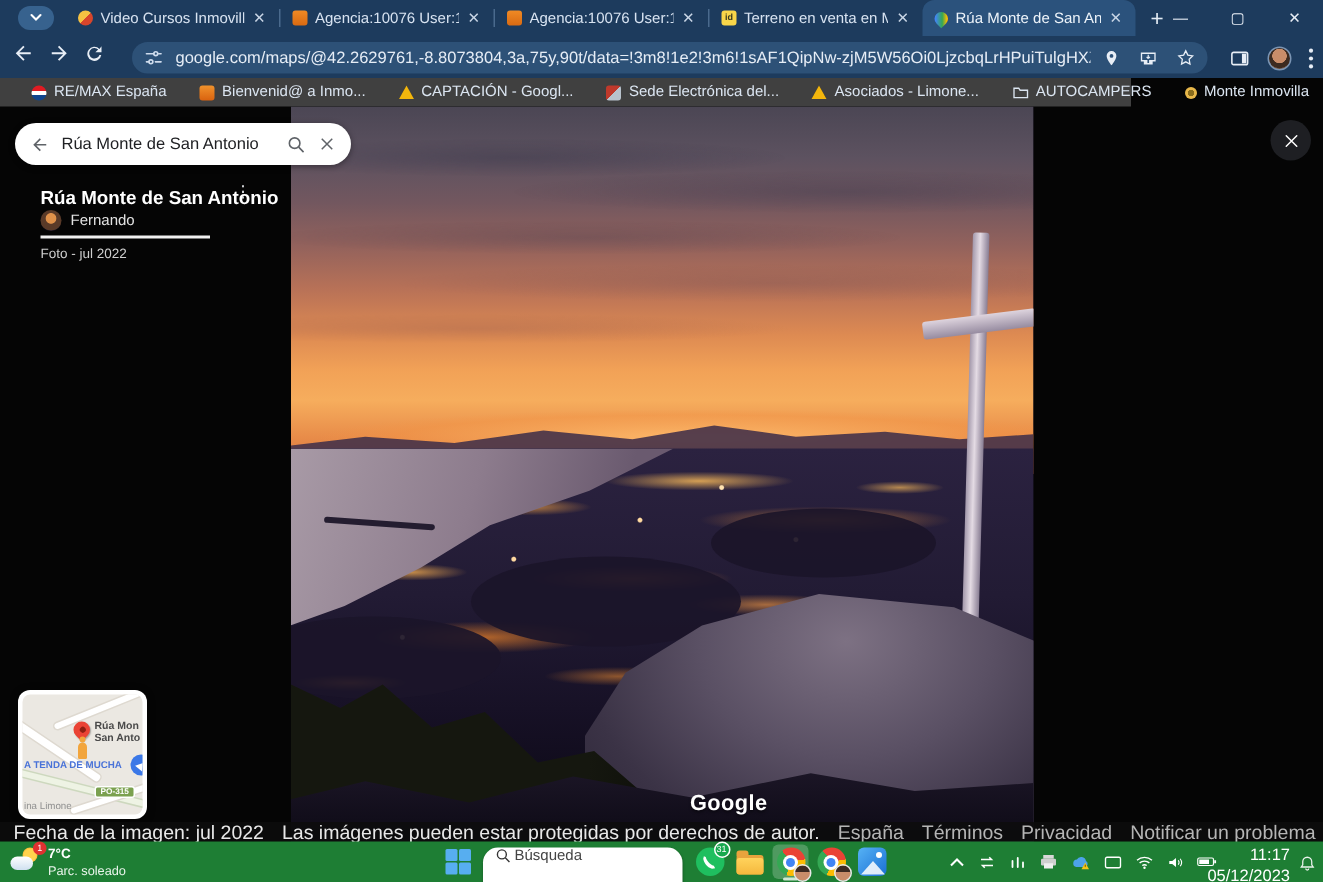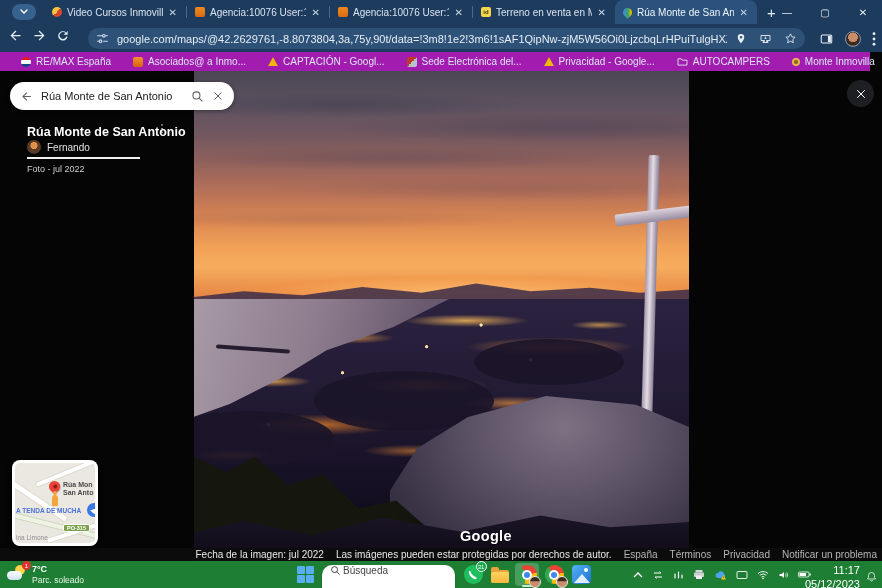--- a/index.html
+++ b/index.html
@@ -41,21 +41,21 @@
   .navbtn svg { display:block; }
   .omnibox { position:absolute; left:88px; top:4px; width:717px; height:21px; border-radius:11px;
     background:#2d5177; display:flex; align-items:center; padding:0 8px; }
   .omni-url { flex:1; font-size:11px; color:#e6edf6; white-space:nowrap; overflow:hidden; margin-left:8px; }
   .omni-icons { display:flex; gap:12px; align-items:center; margin-left:8px; }
   .toolbar-right { position:absolute; right:6px; top:4px; display:flex; gap:11px; align-items:center; height:21px; }
   .avatar-toolbar { width:16px; height:16px; border-radius:50%;
     background: radial-gradient(circle at 50% 38%, #c98d6a 0 42%, #3c2a20 45% 70%, #6b4a35 72%); border:1px solid #7b95b4; }
 
   
-  #bmbar { position:absolute; left:0; top:52px; width:870px; height:19px; background:#a21caf;
+  #bmbar { position:absolute; left:0; top:52px; width:754px; height:19px; background:#404040;
     display:flex; align-items:center; padding:0 12px; gap:4px; z-index:40; }
   .bm { display:flex; align-items:center; gap:5px; padding:0 9px; color:#dbe5f1; font-size:10px; white-space:nowrap; }
   .bm-ico { width:10px; height:10px; flex:0 0 auto; }
   .ico-remax { border-radius:50%; background: linear-gradient(180deg,#e11b22 0 34%, #ffffff 34% 66%, #10448c 66%); }
   .ico-orange { border-radius:2px; background: linear-gradient(180deg,#f0922c,#d9620f); }
   .ico-drive { width:0; height:0; border-left:5px solid transparent; border-right:5px solid transparent; border-bottom:9px solid #f3b60d;
     position:relative; filter: drop-shadow(0 0 0.5px rgba(0,0,0,.4)); }
   .ico-sede { border-radius:2px; background: linear-gradient(135deg,#c0392b 50%, #b8c2cc 50%); }
   .ico-dot { width:8px; height:8px; border-radius:50%; background: radial-gradient(circle,#8a6d1d 0 35%, #e8b84a 40%); }
 
@@ -147,21 +147,21 @@
   .mnav { position:absolute; left:72px; top:40px; width:14px; height:14px; border-radius:50%; background:#3b78e7;
     display:flex; align-items:center; justify-content:center; }
   .mnav::after { content:""; width:0; height:0; border-left:3px solid transparent; border-right:3px solid transparent;
     border-bottom:5px solid #fff; transform:rotate(40deg); }
 
   
   #watermark { position:absolute; left:424px; top:528px; z-index:10; color:#fff; font-size:14.5px;
     font-weight:bold; letter-spacing:.3px; text-shadow:0 1px 2px rgba(0,0,0,.5);margin-left:36px; }
   #attrib { position:absolute; left:0; top:548px; width:882px; height:13px; background:rgba(12,12,12,.88);
     display:flex; align-items:center; justify-content:flex-end; gap:12px; padding-right:5px; z-index:12; }
-  #attrib span { font-size:10px; white-space:nowrap; }
+  #attrib span { font-size:13px; white-space:nowrap; }
   .attr-main { color:#e8e8e8; }
   .attr-link { color:#b5b5b5; }
 
   
   #taskbar { position:absolute; left:0; top:561px; width:882px; height:27px; background:#1e7e34; z-index:50; }
   .weather { position:absolute; left:7px; top:3px; display:flex; gap:5px; align-items:flex-start; }
   .w-ico { position:relative; width:20px; height:20px; }
   .w-sun { position:absolute; left:8px; top:1px; width:10px; height:10px; border-radius:50%;
     background: radial-gradient(circle,#ffd34d 0 55%, #f5a623 80%); }
   .w-cloud { position:absolute; left:0px; top:7px; width:15px; height:9px; border-radius:6px;
@@ -303,33 +303,33 @@
   </div>
 </div>
 
 <div id="bmbar">
   <div class="bm">
     <span class="bm-ico ico-remax"></span>
     <span>RE/MAX España</span>
   </div>
   <div class="bm">
     <span class="bm-ico ico-orange"></span>
-    <span>Asociados@ a Inmo...</span>
+    <span>Bienvenid@ a Inmo...</span>
   </div>
   <div class="bm">
     <span class="ico-drive"></span>
     <span>CAPTACIÓN - Googl...</span>
   </div>
   <div class="bm">
     <span class="bm-ico ico-sede"></span>
     <span>Sede Electrónica del...</span>
   </div>
   <div class="bm">
     <span class="ico-drive"></span>
-    <span>Privacidad - Google...</span>
+    <span>Asociados - Limone...</span>
   </div>
   <div class="bm">
     <svg width="11" height="9" viewBox="0 0 24 20">
         <path d="M2 4h7l2 3h11v11H2z" fill="none" stroke="#dbe5f1" stroke-width="2"></path>
       </svg>
     <span>AUTOCAMPERS</span>
   </div>
   <div class="bm">
     <span class="ico-dot"></span>
     <span>Monte Inmovilla</span>

